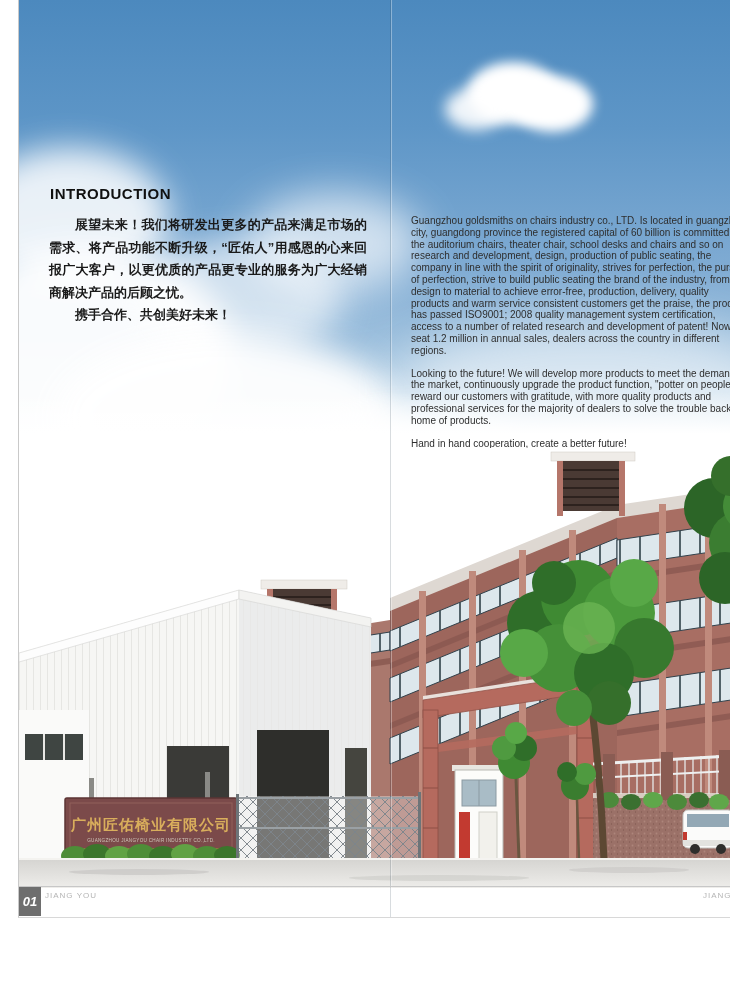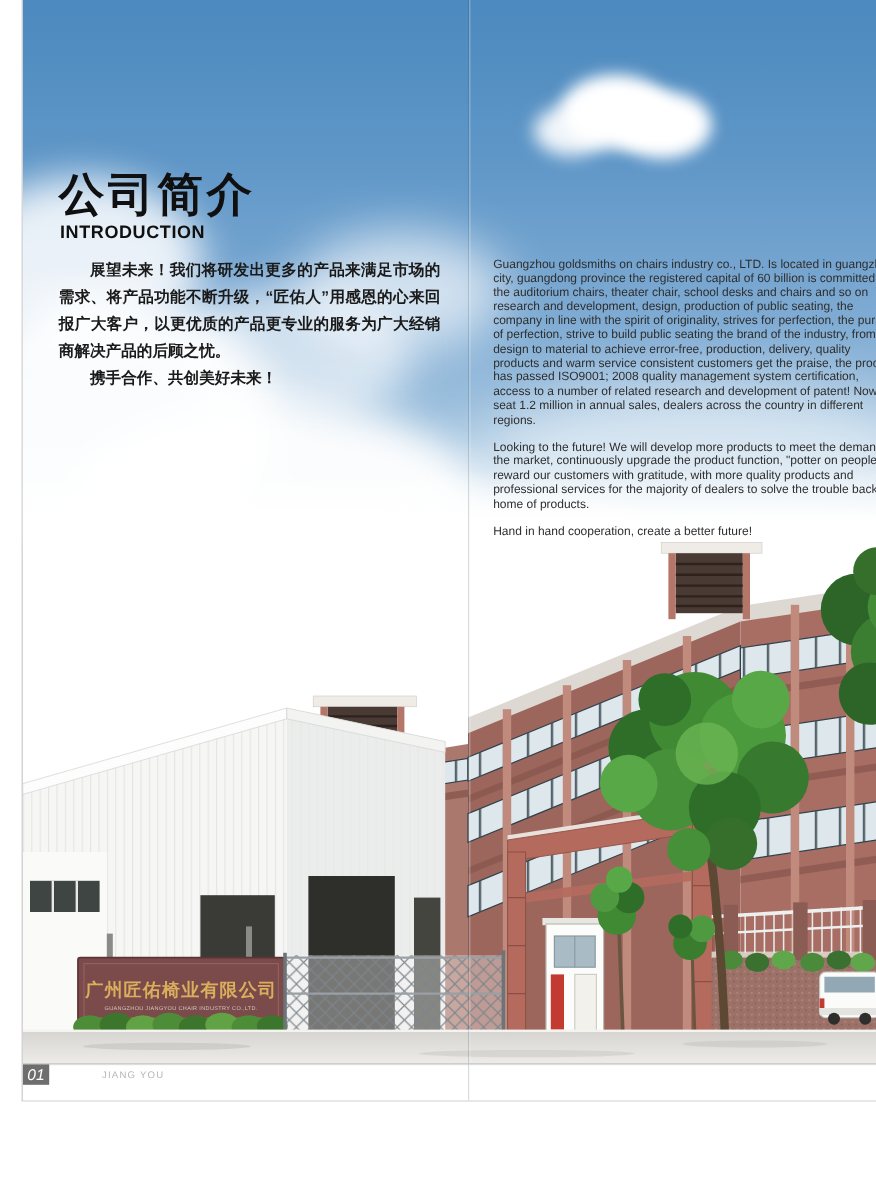--- a/index.html
+++ b/index.html
@@ -44,25 +44,25 @@
   
   .photo{position:absolute;left:0;top:448px;width:712px;height:440px;}
 
   
   .fold{position:absolute;left:371px;top:0;width:1px;height:917px;
         background:rgba(40,60,80,.18);box-shadow:1px 0 0 rgba(255,255,255,.35);}
 
   
   .footer-rule{position:absolute;left:0;top:886px;width:712px;height:0;
                border-top:1px solid #c7c7c7;}
-  .pagenum{position:absolute;left:0;top:887px;width:22px;height:17px;background:#6e6e6e;
-           color:#ffffff;font-size:13px;font-weight:400;display:flex;align-items:center;
+  .pagenum{position:absolute;left:0;top:887px;width:22px;height:29px;background:#6e6e6e;
+           color:#ffffff;font-size:13px;font-weight:700;display:flex;align-items:center;
            justify-content:center;font-style:italic;}
   .brand{position:absolute;top:891px;font-size:8px;color:#b5b5b5;letter-spacing:1px;
-         white-space:nowrap;margin-left:40px;}
+         white-space:nowrap;}
   .brand-l{left:26px;}
   .brand-r{left:684px;}
 </style>
 </head>
 <body>
 
 <div id="page">
   <div class="scan">
 
     <div class="cloud c1"></div>
@@ -70,21 +70,20 @@
     <div class="cloud c4"></div>
     <div class="cloud c5"></div>
     <div class="cloud c3"></div>
     <div class="cloud c6a"></div>
     <div class="cloud c6b"></div>
     <div class="cloud c6c"></div>
     <div class="cloud c7"></div>
     <div class="cloud c8"></div>
     <div class="whiteout"></div>
 
-    <div class="title-cn">公司简介</div>
     <div class="title-en">INTRODUCTION</div>
     <div class="cn-body">
       <p>展望未来！我们将研发出更多的产品来满足市场的需求、将产品功能不断升级，“匠佑人”用感恩的心来回报广大客户，以更优质的产品更专业的服务为广大经销商解决产品的后顾之忧。</p>
       <p>携手合作、共创美好未来！</p>
     </div>
 
     <div class="en-body">
       <p>Guangzhou goldsmiths on chairs industry co., LTD. Is located in guangzhou city, guangdong province the registered capital of 60 billion is committed to the auditorium chairs, theater chair, school desks and chairs and so on research and development, design, production of public seating, the company in line with the spirit of originality, strives for perfection, the pursuit of perfection, strive to build public seating the brand of the industry, from design to material to achieve error-free, production, delivery, quality products and warm service consistent customers get the praise, the product has passed ISO9001; 2008 quality management system certification, access to a number of related research and development of patent! Now seat 1.2 million in annual sales, dealers across the country in different regions.</p>
       <p>Looking to the future! We will develop more products to meet the demand of the market, continuously upgrade the product function, "potter on people" to reward our customers with gratitude, with more quality products and professional services for the majority of dealers to solve the trouble back at home of products.</p>
       <p>Hand in hand cooperation, create a better future!</p>

